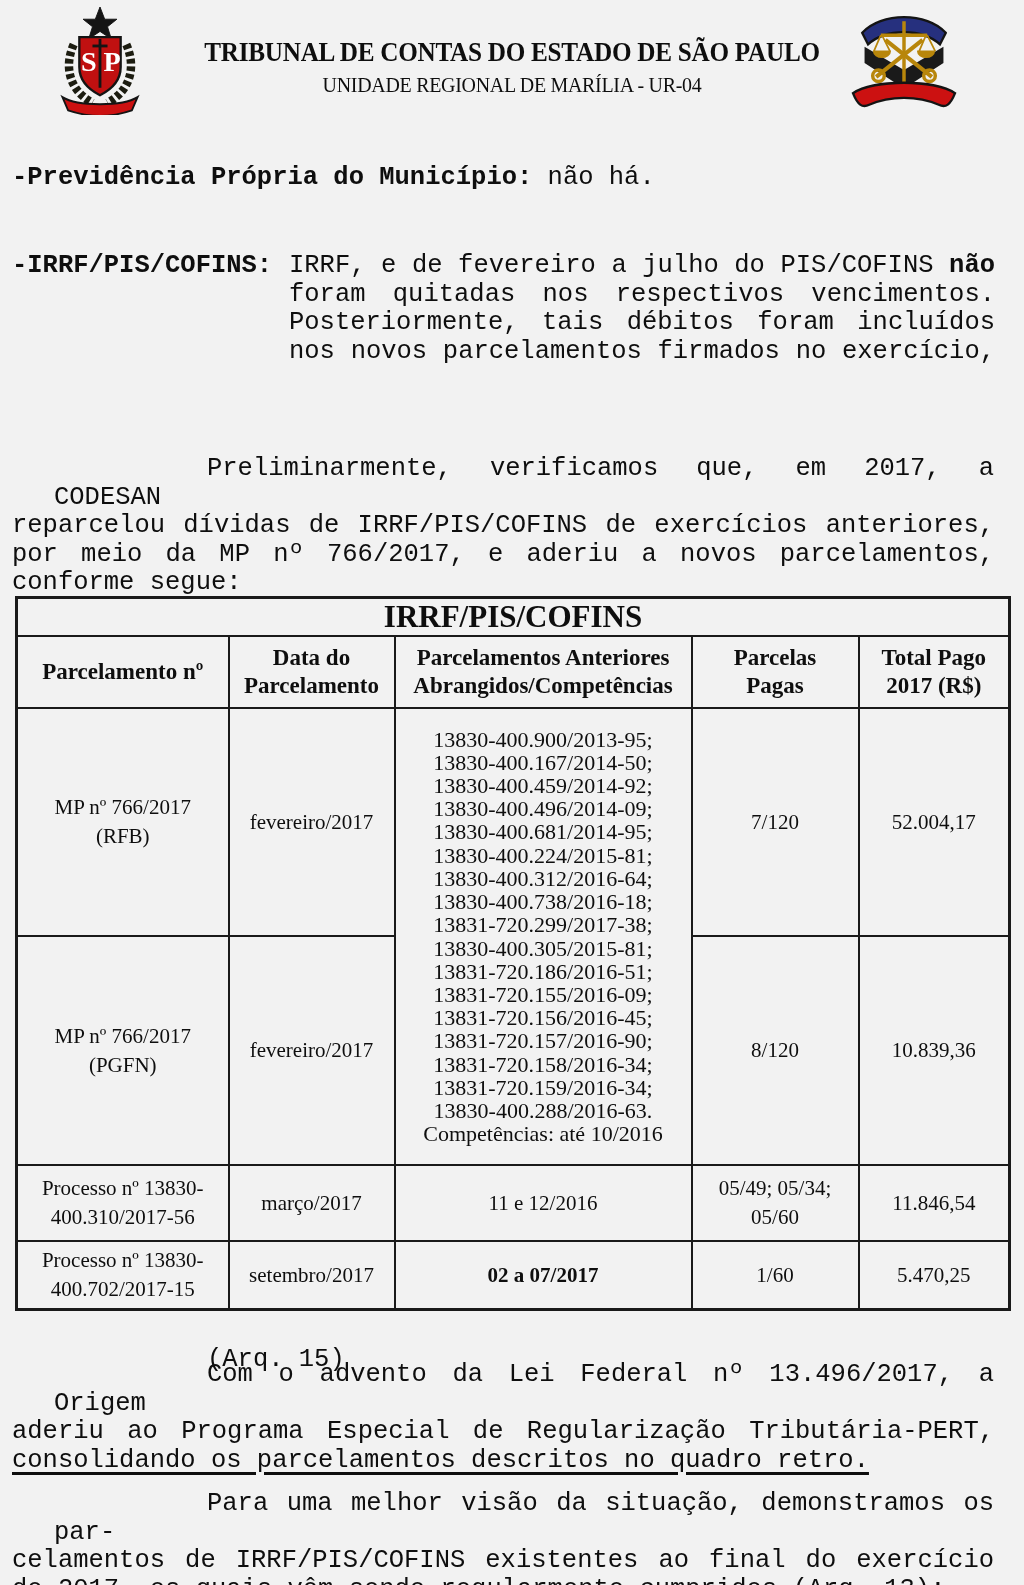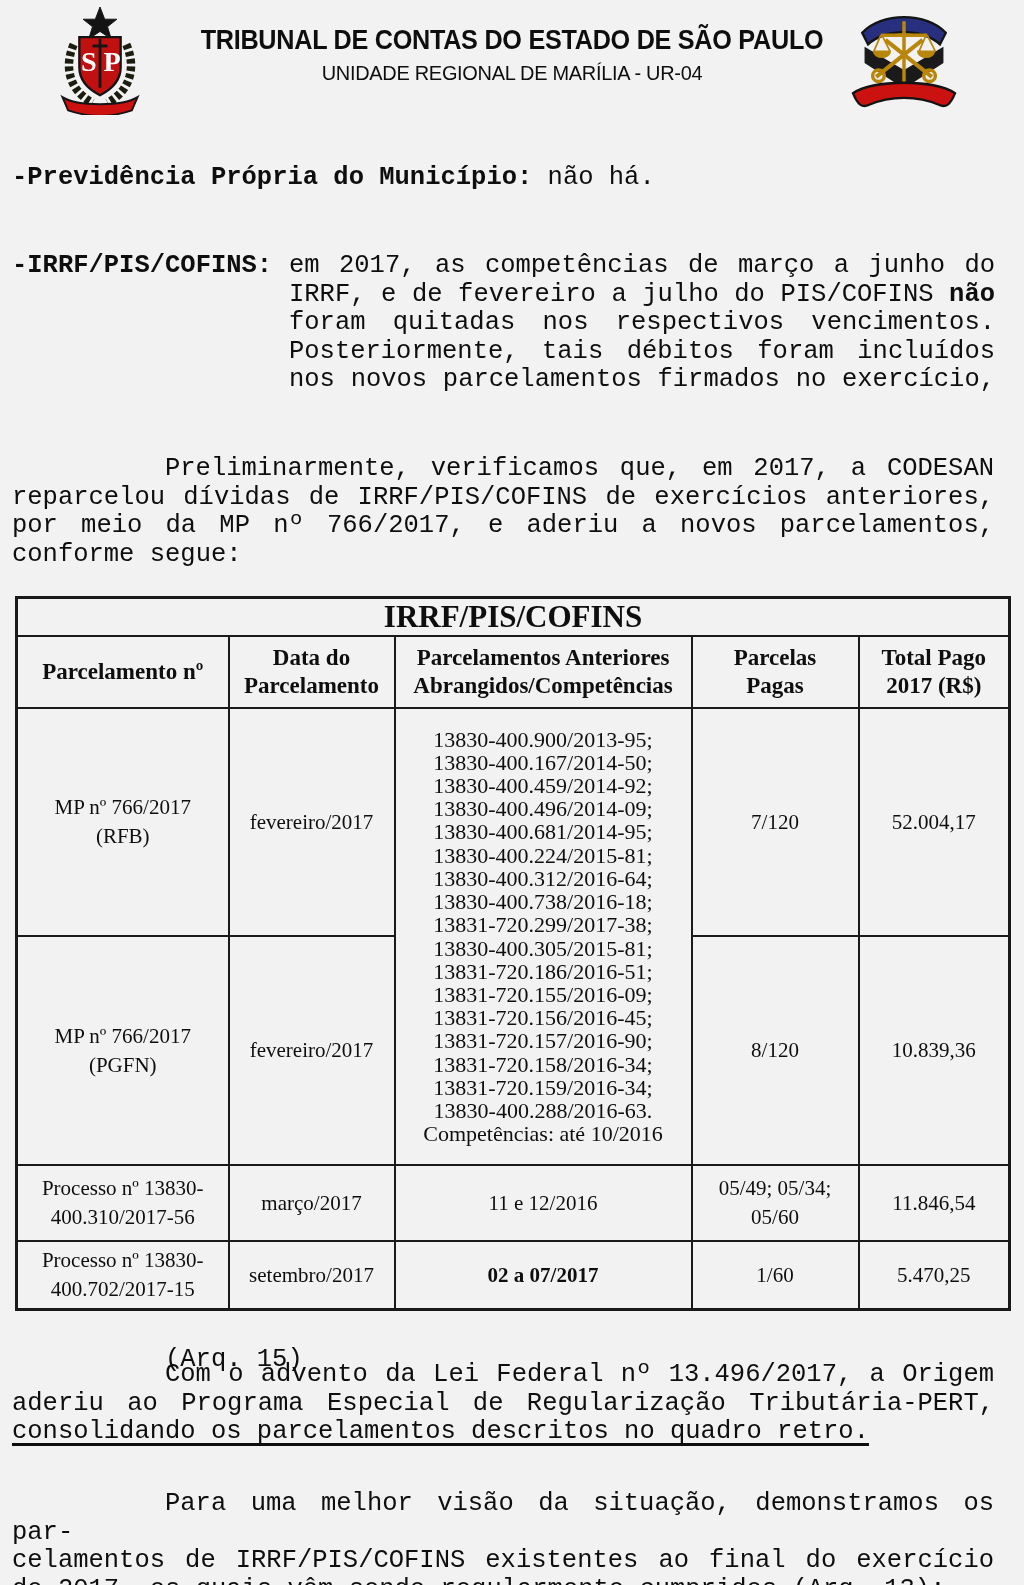--- a/index.html
+++ b/index.html
@@ -2,34 +2,34 @@
 <html><head>
 <meta charset="utf-8">
 <style>
   html,body{margin:0;padding:0;}
   .page{
     position:relative; width:1024px; height:1585px;
     background:#f2f2f2; color:#0e0e0e; overflow:hidden;
     font-family:"Liberation Mono","DejaVu Sans Mono",monospace;
   }
   
-  .hdr-center{position:absolute; left:160px; right:160px; top:24px; text-align:center;
-    font-family:Liberation Sans, sans-serif;}
+  .hdr-center{position:absolute; left:160px; right:160px; top:36px; text-align:center;
+    font-family:Liberation Serif, serif;}
   .hdr-title{font-size:28px; font-weight:bold; white-space:nowrap;
     transform:scaleX(0.90); transform-origin:center; letter-spacing:-0.3px;}
   .hdr-sub{font-size:21px; margin-top:5px; white-space:nowrap;
     transform:scaleX(0.95); transform-origin:center; letter-spacing:-0.3px;}
   .logo{position:absolute;}
   .logo-left{left:53px; top:7px;}
   .logo-right{left:846px; top:5px;}
   
   .mono{position:absolute; left:12px; width:982px; font-size:25.5px; line-height:28.6px;}
   .jline{text-align:justify; text-align-last:justify;}
   .b{font-weight:bold;}
-  .ind{text-indent:153px;}
+  .ind{text-indent:153px;margin-left:42px;}
   .hang{margin-left:277px; width:706px;}
   .label-abs{position:absolute; left:0; top:0; font-weight:bold;}
   .ul{ text-decoration:underline; text-decoration-thickness:3px; text-underline-offset:5px;}
   
   .ptable{
     position:absolute; left:15px; top:596px; width:993px;
     border-collapse:collapse; table-layout:fixed;
     font-family:"Liberation Serif","DejaVu Serif",serif;
     color:#0e0e0e;
   }
@@ -94,21 +94,20 @@
     </svg>
   </div>
 
   <div class="mono" style="top:164px;">
     <span class="b">-Previdência Própria do Município:</span><span> não há.</span>
   </div>
 
   <div class="mono" style="top:252px;">
     <span class="label-abs">-IRRF/PIS/COFINS:</span>
     <div class="hang">
-      <div class="jline">em 2017, as competências de março a junho do</div>
       <div class="jline"><span>IRRF, e de fevereiro a julho do PIS/COFINS </span><span class="b">não</span></div>
       <div class="jline">foram quitadas nos respectivos vencimentos.</div>
       <div class="jline">Posteriormente, tais débitos foram incluídos</div>
       <div class="jline">nos novos parcelamentos firmados no exercício,</div>
     </div>
   </div>
 
   <div class="mono" style="top:455px;">
     <div class="jline ind">Preliminarmente, verificamos que, em 2017, a CODESAN</div>
     <div class="jline">reparcelou dívidas de IRRF/PIS/COFINS de exercícios anteriores,</div>

